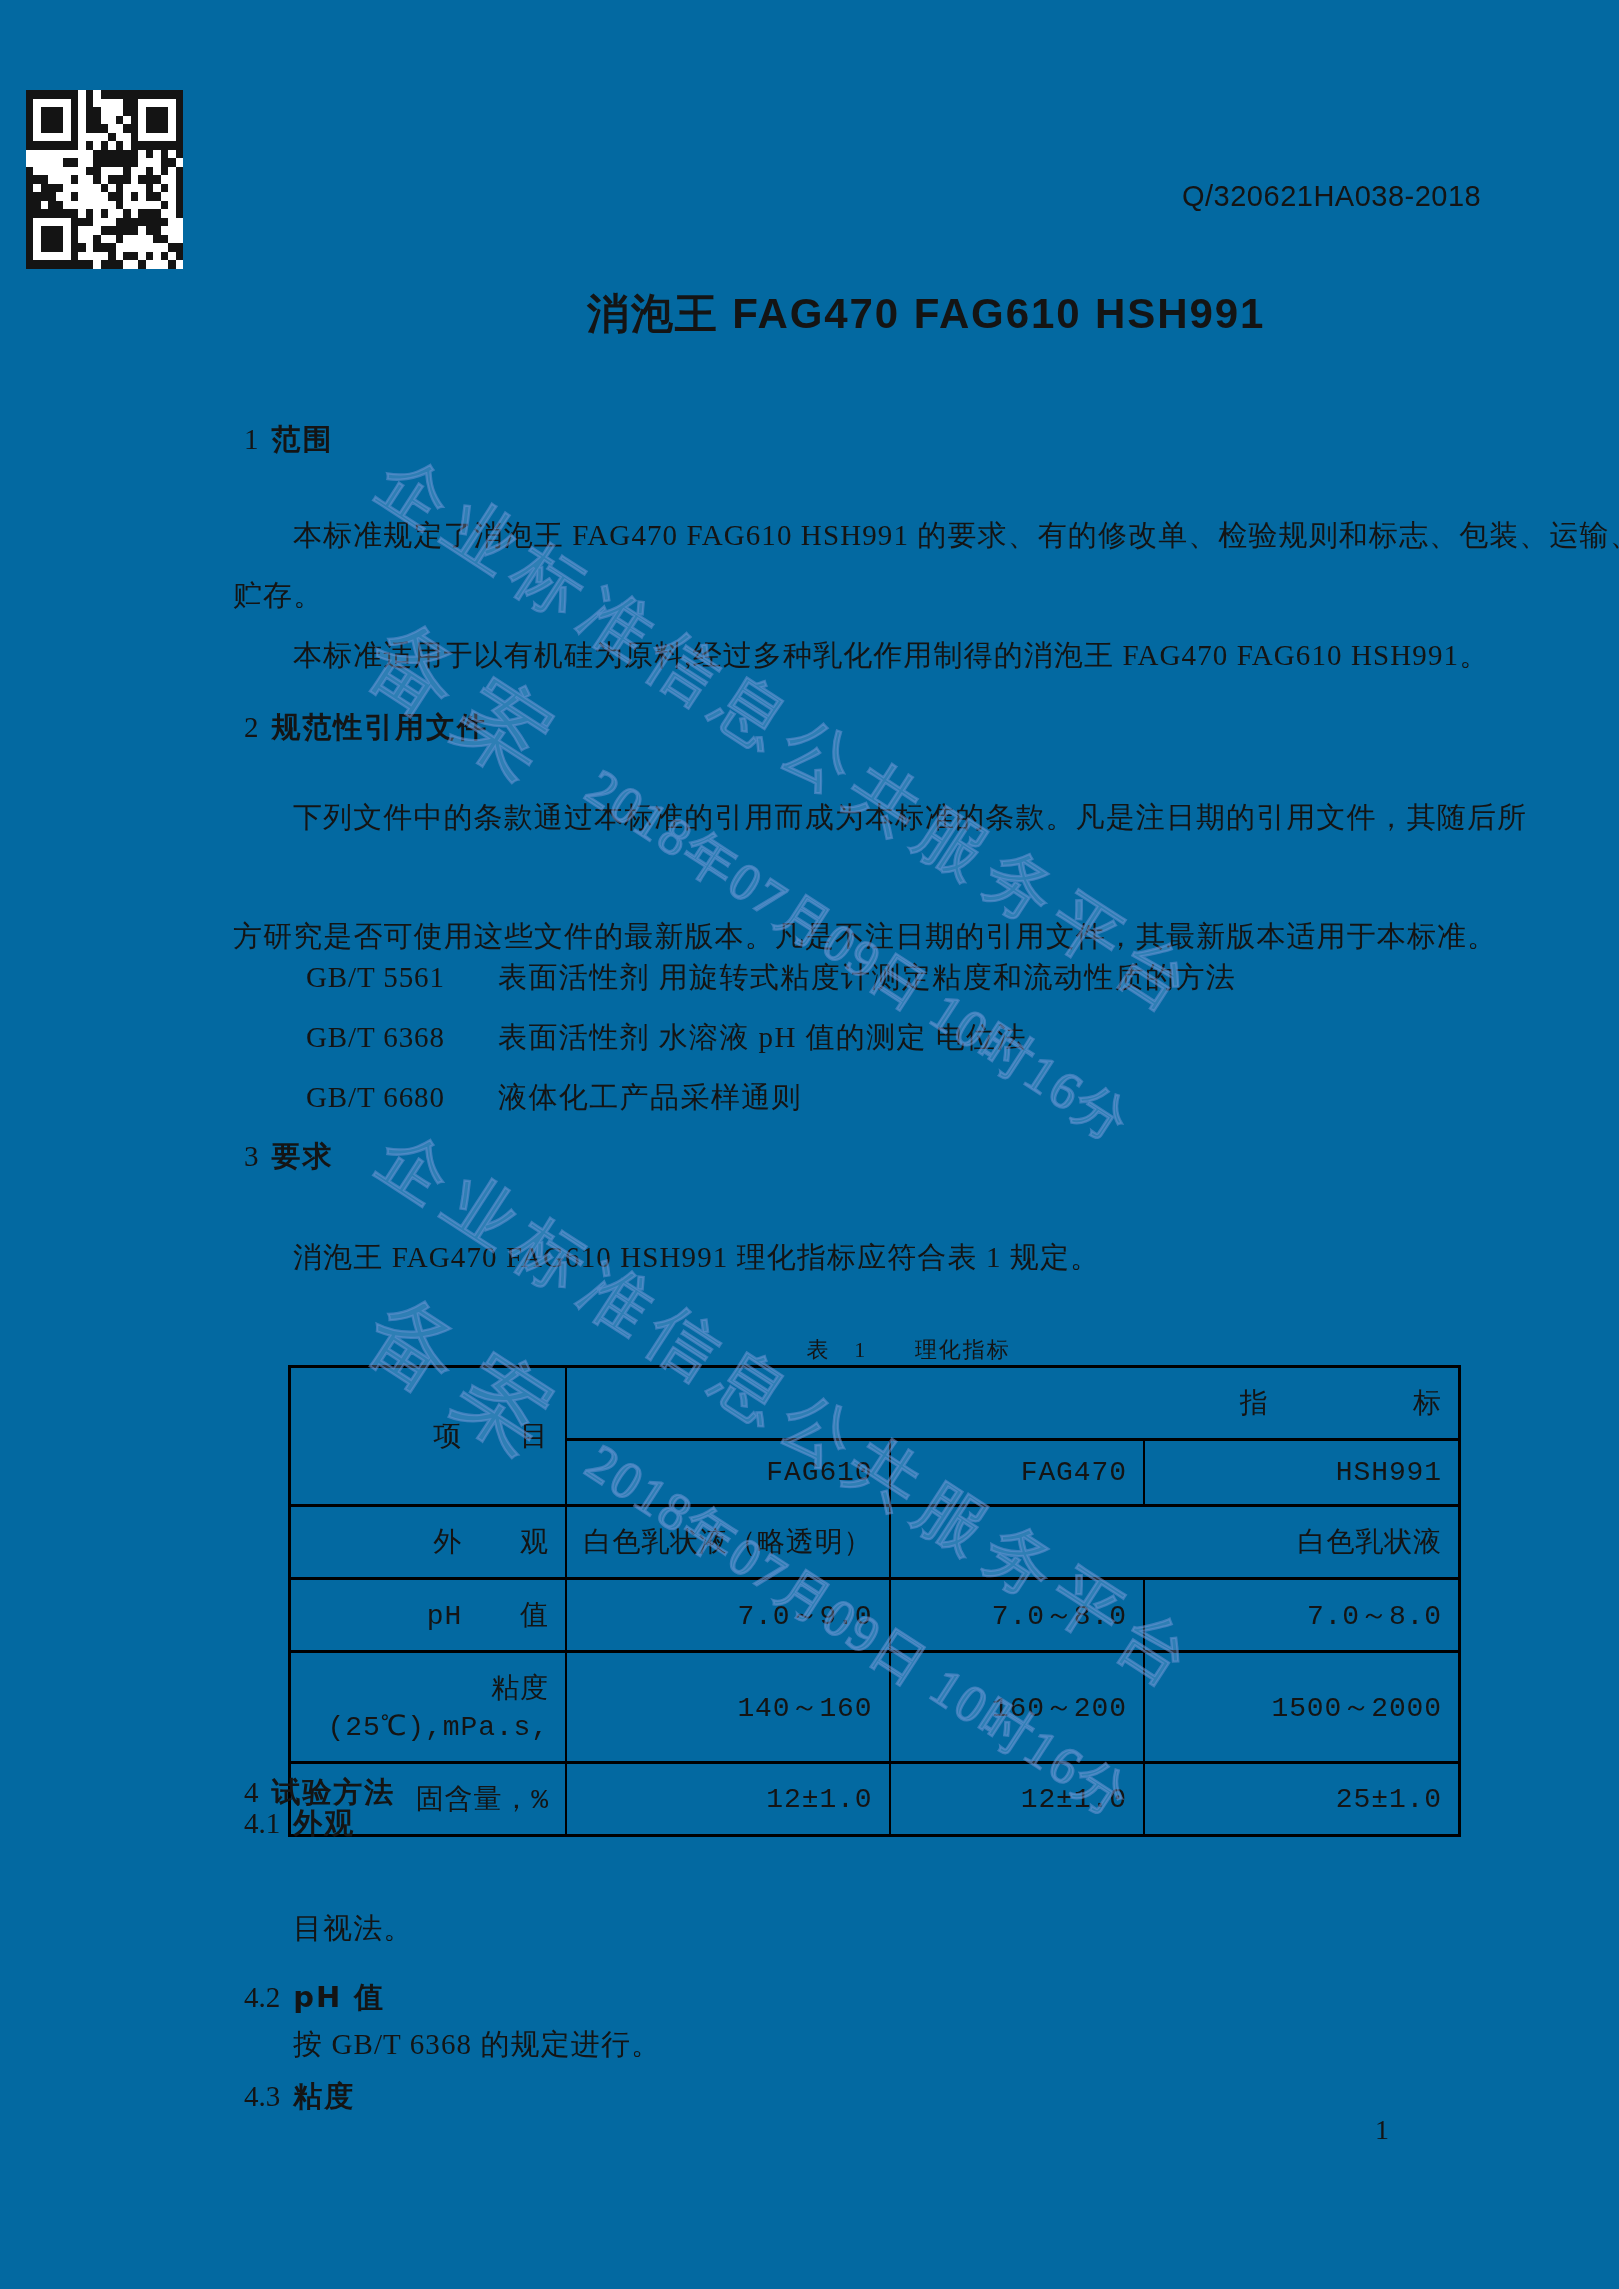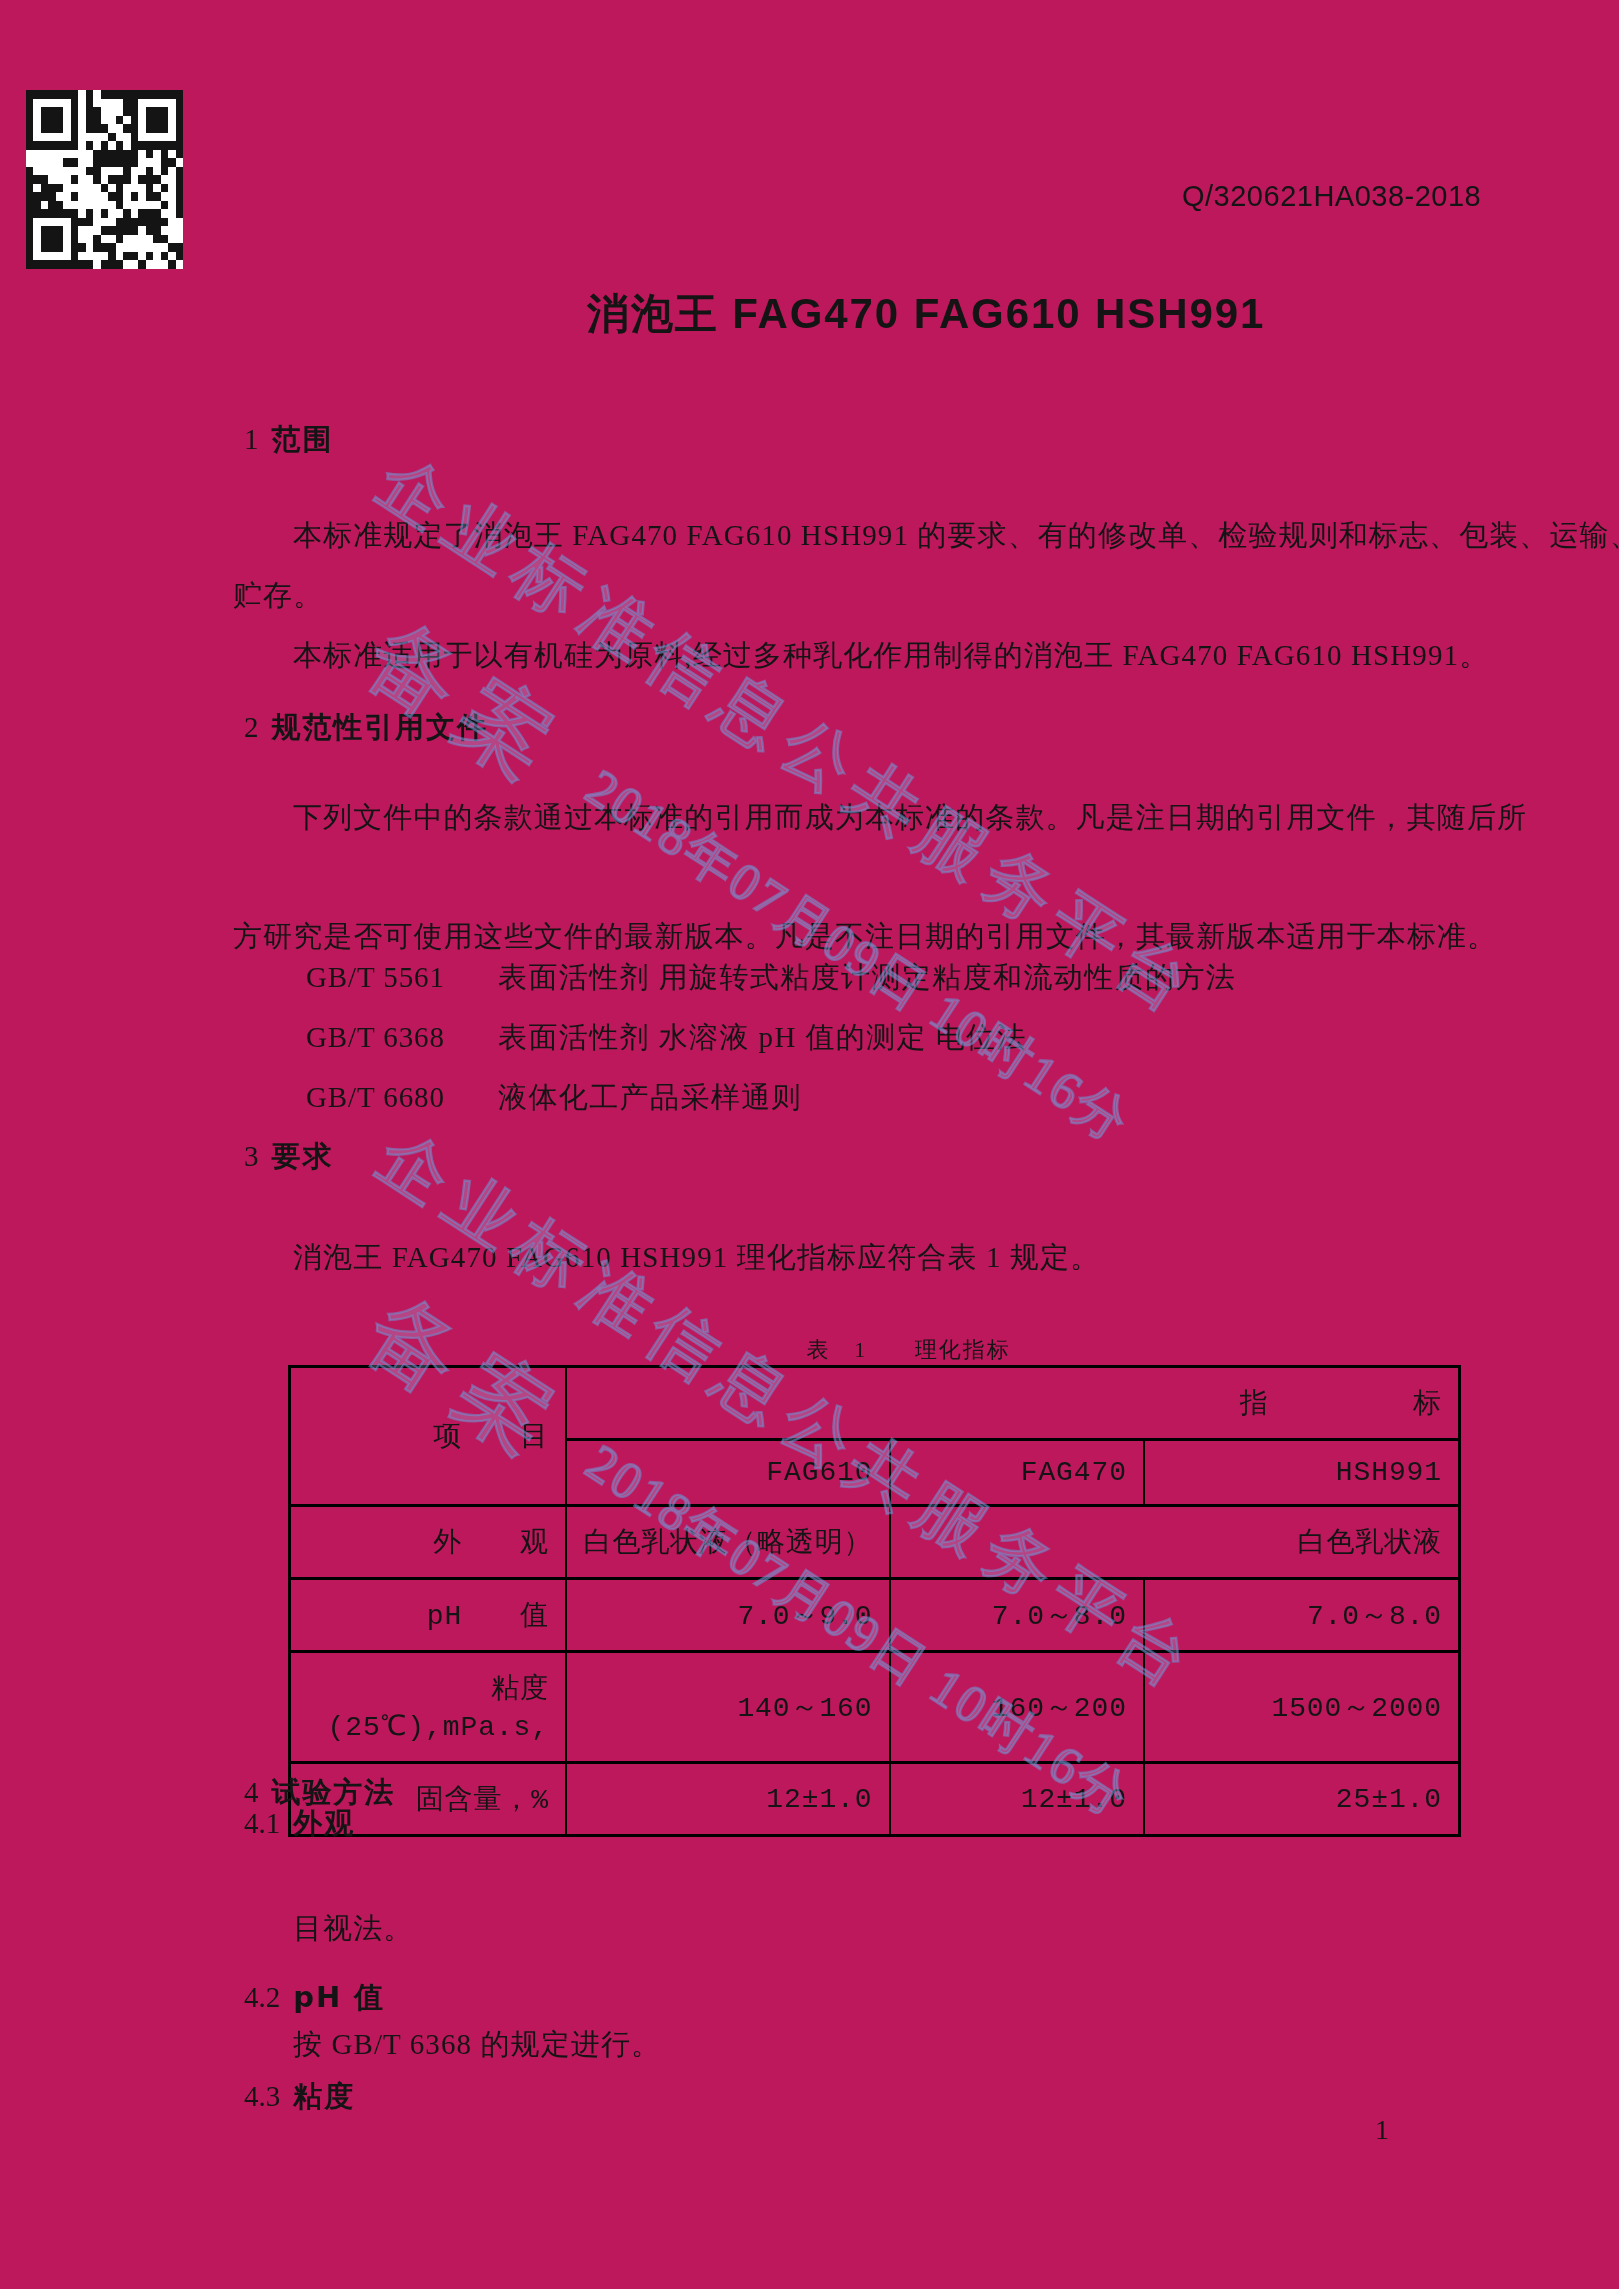--- a/index.html
+++ b/index.html
@@ -1,19 +1,19 @@
 <!DOCTYPE html>
 <html style="font-size:15px"><head>
 <meta charset="utf-8">
 <style>
   html,body{margin:0;padding:0;background:#e8e8e8;}
   #page{
     position:relative;
     width:1619px;height:2290px;
-    background:#be185d;
+    background:#0369a1;
     overflow:hidden;
     font-family:"Liberation Serif","DejaVu Serif",serif;
     color:#141414;
   }
   
   #qr{
     position:absolute;left:26px;top:90px;
     width:157px;height:179px;
     display:grid;
     grid-template-columns:repeat(21,1fr);

